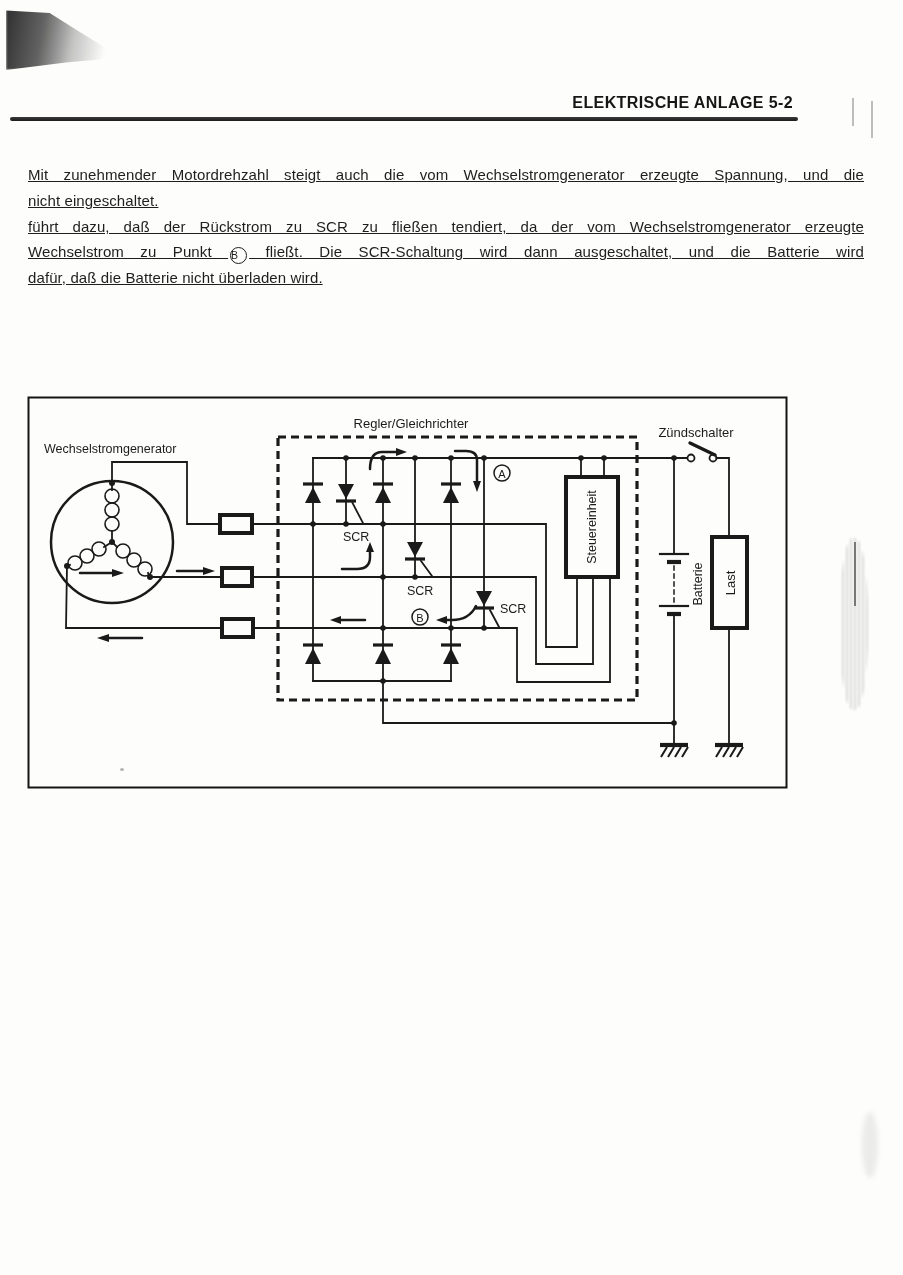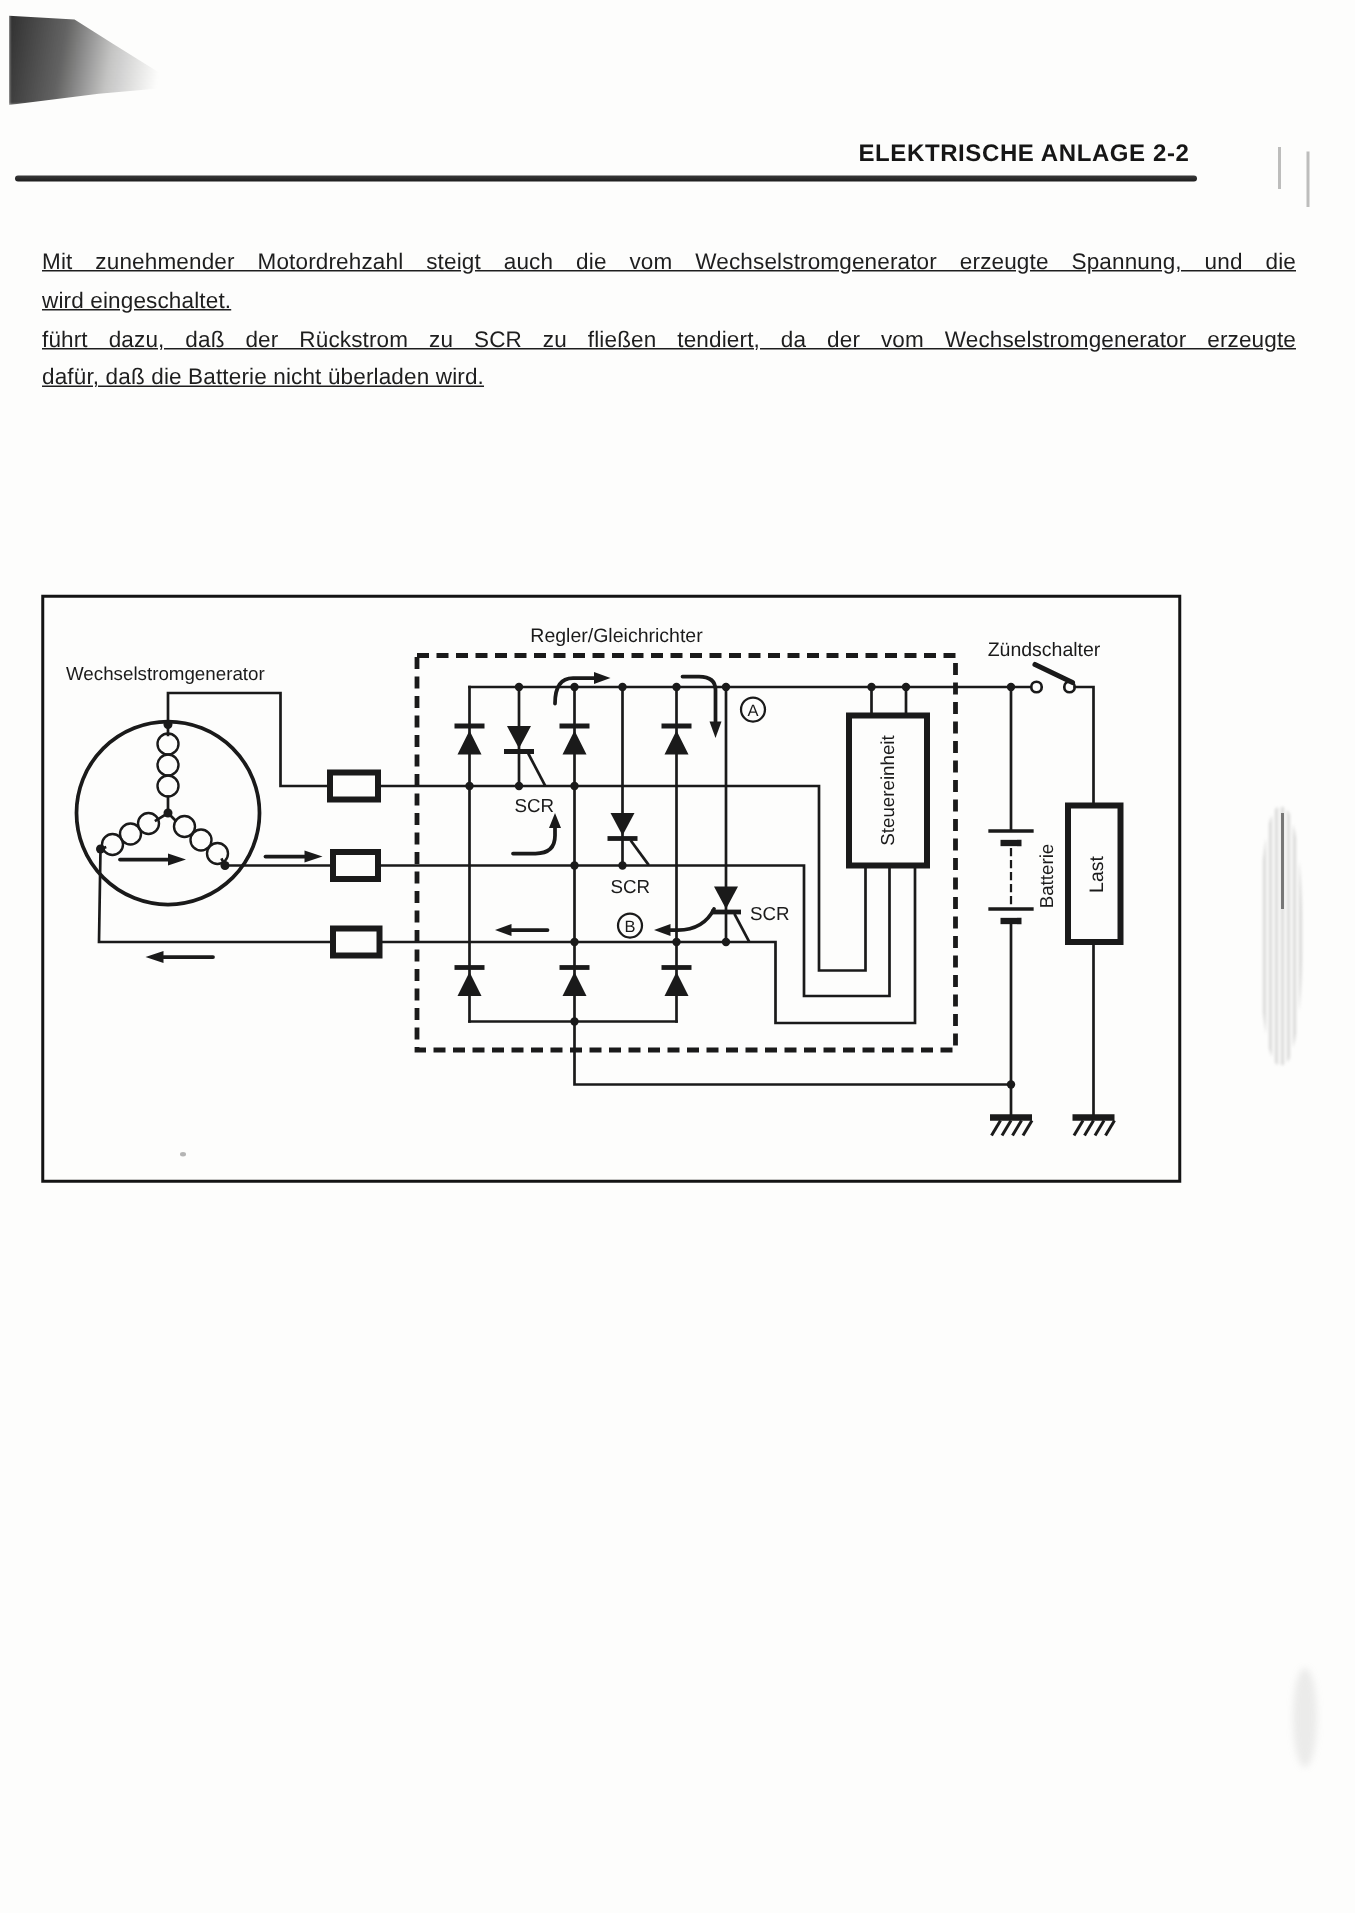--- a/index.html
+++ b/index.html
@@ -67,27 +67,28 @@
 <body>
 
 <div class="corner-smudge"></div>
 <div class="edge-line" style="left:852px;top:98px;height:28px;"></div>
 <div class="edge-line" style="left:871px;top:101px;height:37px;"></div>
 <div class="edge-smudge"></div>
 <div class="edge-smudge-core"></div>
 <div class="edge-smudge2"></div>
 <div class="speck"></div>
 
-<div class="header">ELEKTRISCHE ANLAGE 2-2</div>
+<div class="header">ELEKTRISCHE ANLAGE 5-2</div>
 <div class="rule"></div>
 
 <div class="body-text">
     <div class="line">Mit zunehmender Motordrehzahl steigt auch die vom Wechselstromgenerator erzeugte Spannung, und die</div>
-    <div class="line para-end">wird eingeschaltet.</div>
+    <div class="line para-end">nicht eingeschaltet.</div>
     <div class="line">führt dazu, daß der Rückstrom zu SCR zu fließen tendiert, da der vom Wechselstromgenerator erzeugte</div>
+    <div class="line">Wechselstrom zu Punkt <span class="pt">B</span> fließt. Die SCR-Schaltung wird dann ausgeschaltet, und die Batterie wird</div>
     <div class="line para-end">dafür, daß die Batterie nicht überladen wird.</div>
   </div>
 
 <svg class="figure-svg" width="762" height="394" viewBox="27 396 762 394" xmlns="http://www.w3.org/2000/svg">
 
   <rect class="border" x="28.5" y="397.5" width="758" height="390"></rect>
 
   <rect class="dash" x="278" y="437" width="359" height="263"></rect>
 
   <g>

